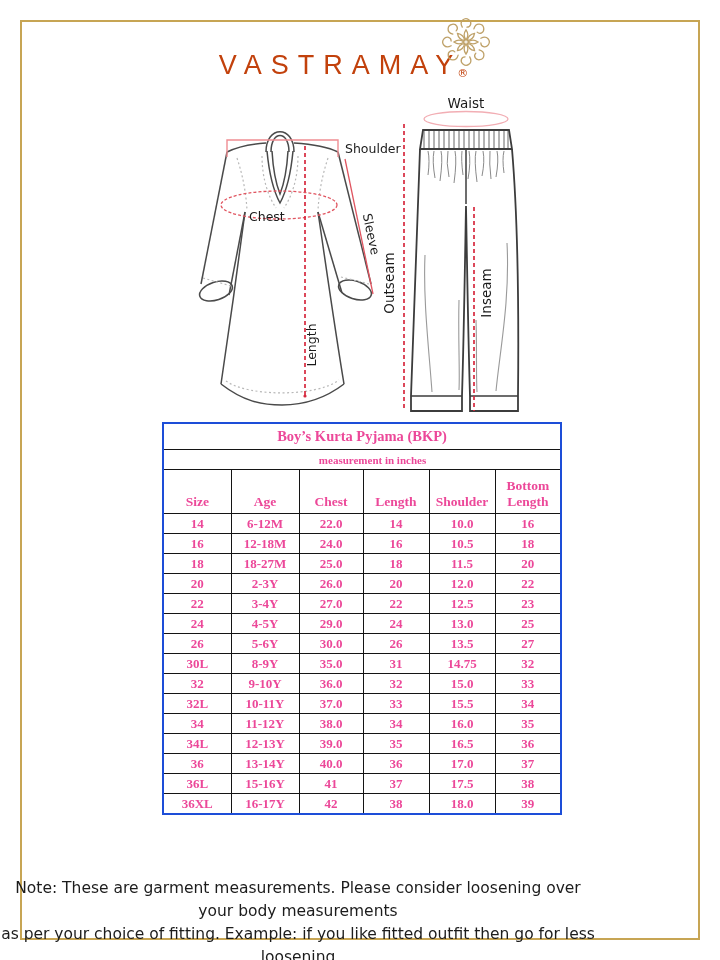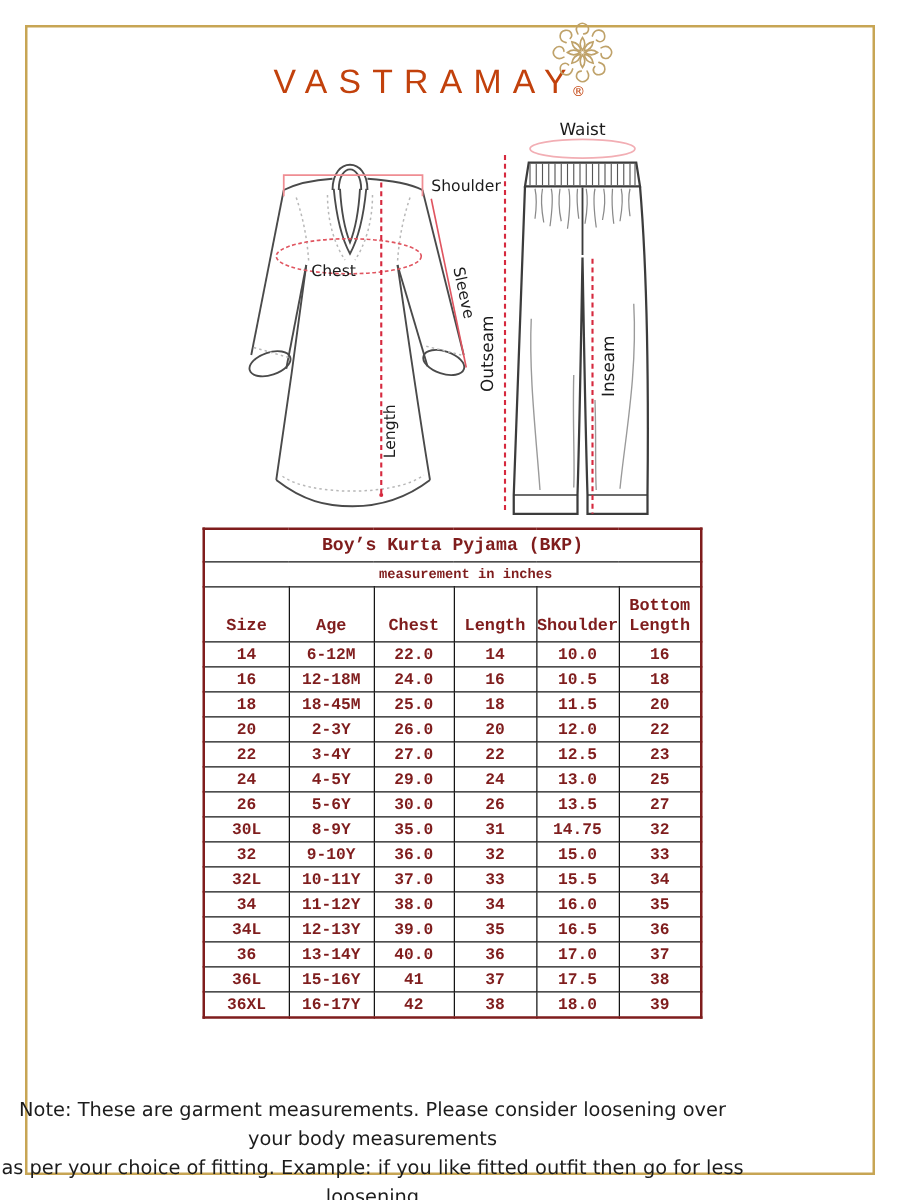--- a/index.html
+++ b/index.html
@@ -22,22 +22,22 @@
   .brand-reg{font-size:11px;position:relative;top:3px;left:-5px;letter-spacing:0;}
   .mandala{position:absolute;left:438px;top:16px;width:56px;height:52px;}
   .diagram{position:absolute;left:160px;top:88px;width:440px;height:344px;}
   .diagram text{
     font-family:"DejaVu Sans", sans-serif;fill:#1b1b1b;font-size:12.5px;
   }
   .diagram text.lg{font-size:13.5px;}
   .size-chart{
     position:absolute;left:162px;top:422px;width:398px;
     border-collapse:collapse;table-layout:fixed;
-    font-family:Liberation Mono, monospace;color:#7f1d1d;
-    border:2px solid #7f1d1d;
+    font-family:Liberation Serif, serif;color:#ec4899;
+    border:2px solid #1d4ed8;
   }
   .size-chart th,.size-chart td{
     border:1px solid #141414;text-align:center;padding:0;overflow:hidden;
   }
   .row-title th{font-size:14.5px;font-weight:bold;height:25px;}
   .row-sub th{font-size:11px;font-weight:bold;height:19px;padding-left:21px;}
   .row-cols th{
     font-size:13.5px;font-weight:bold;vertical-align:bottom;
     padding-bottom:3px;height:40px;line-height:16px;
   }
@@ -182,21 +182,21 @@
       <tr>
         <td>16</td>
         <td>12-18M</td>
         <td>24.0</td>
         <td>16</td>
         <td>10.5</td>
         <td>18</td>
       </tr>
       <tr>
         <td>18</td>
-        <td>18-45M</td>
+        <td>18-27M</td>
         <td>25.0</td>
         <td>18</td>
         <td>11.5</td>
         <td>20</td>
       </tr>
       <tr>
         <td>20</td>
         <td>2-3Y</td>
         <td>26.0</td>
         <td>20</td>

